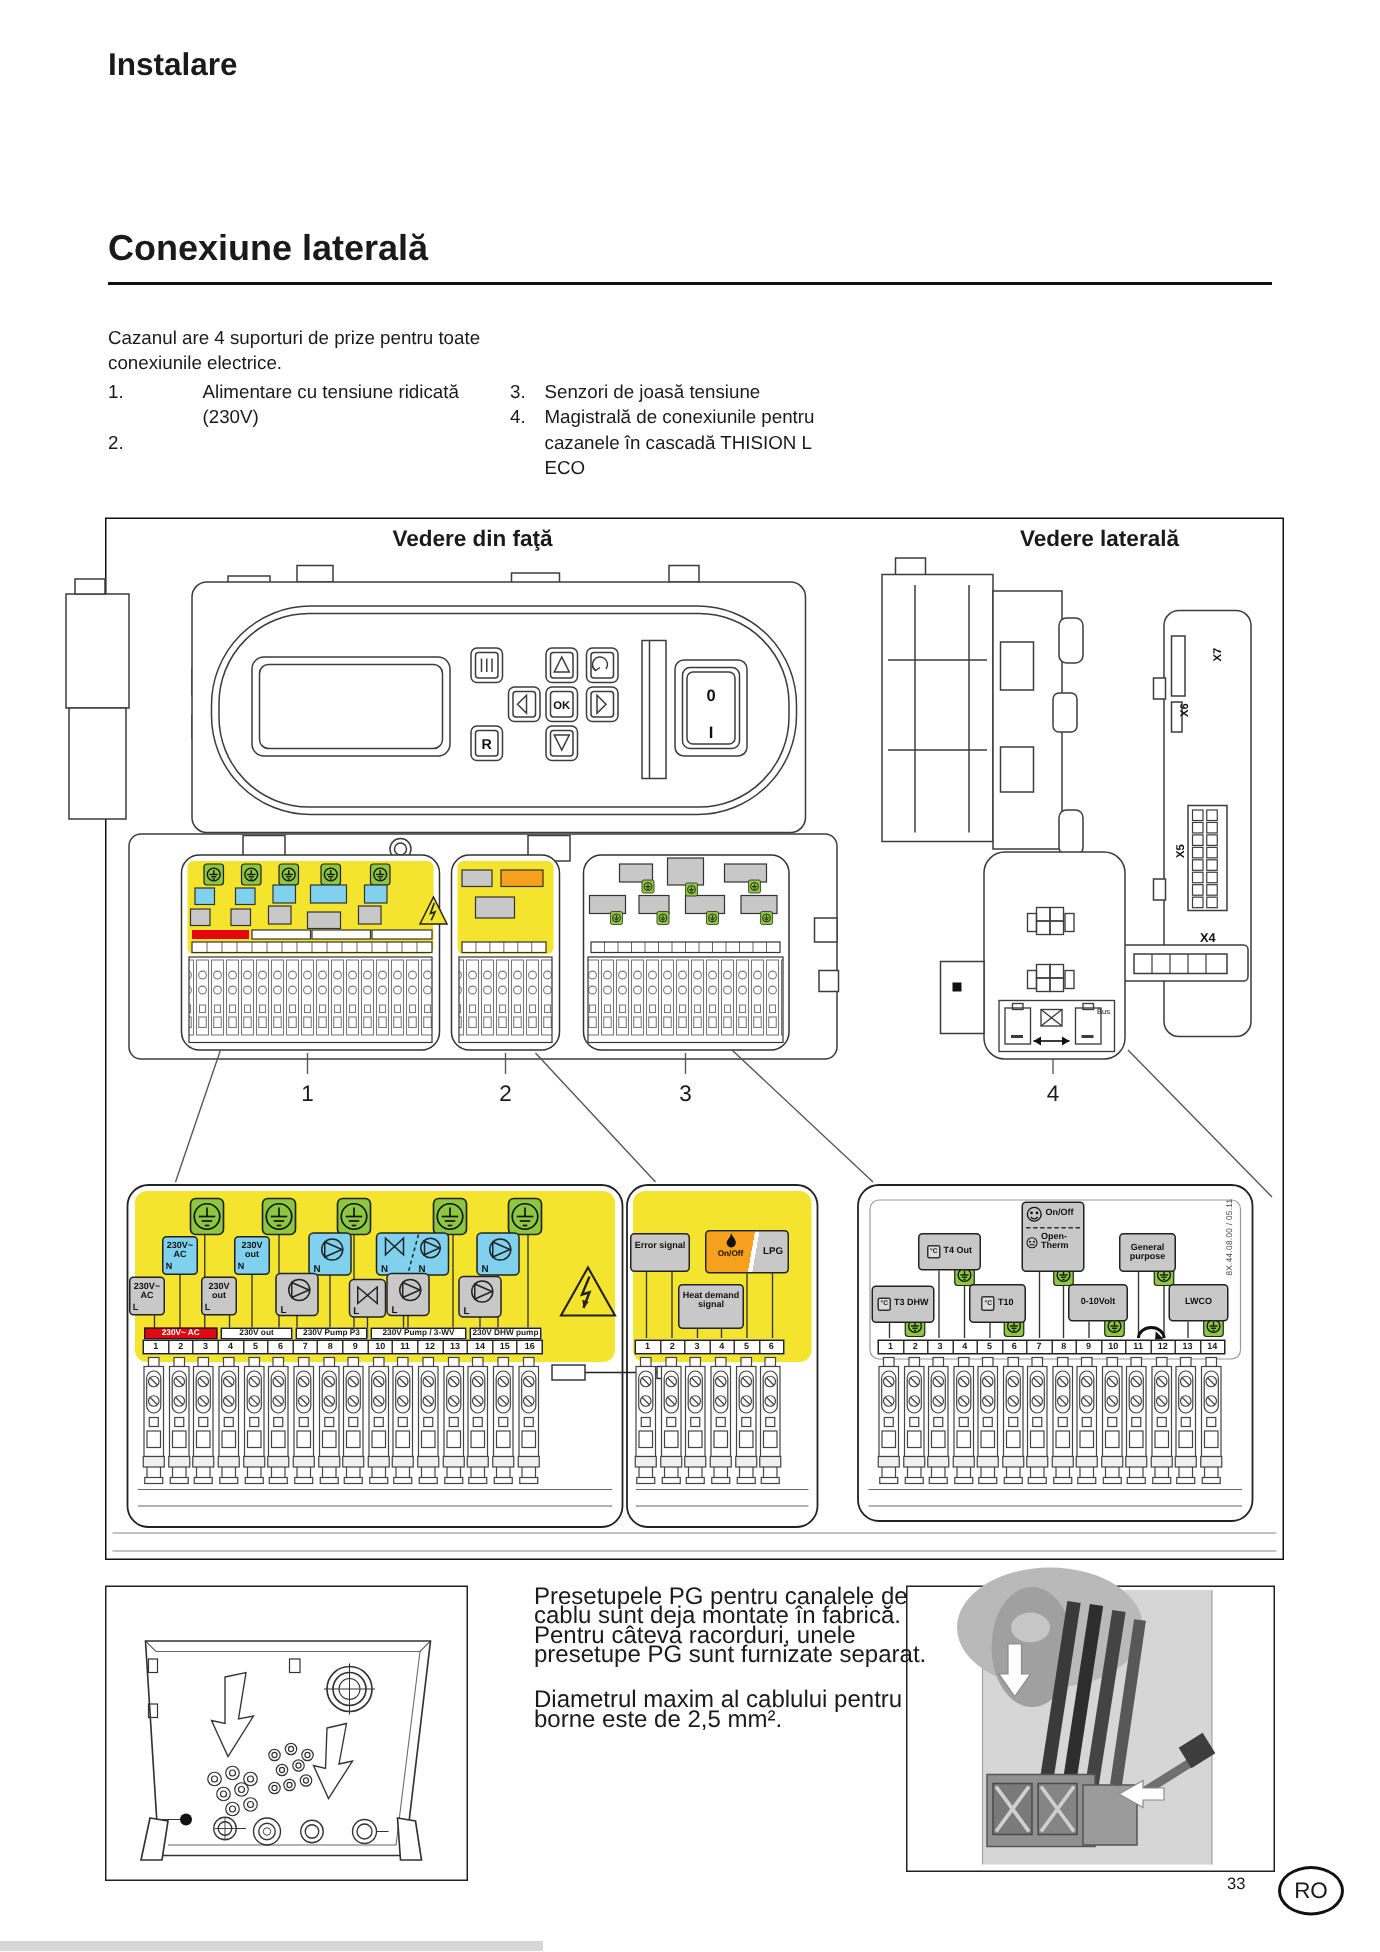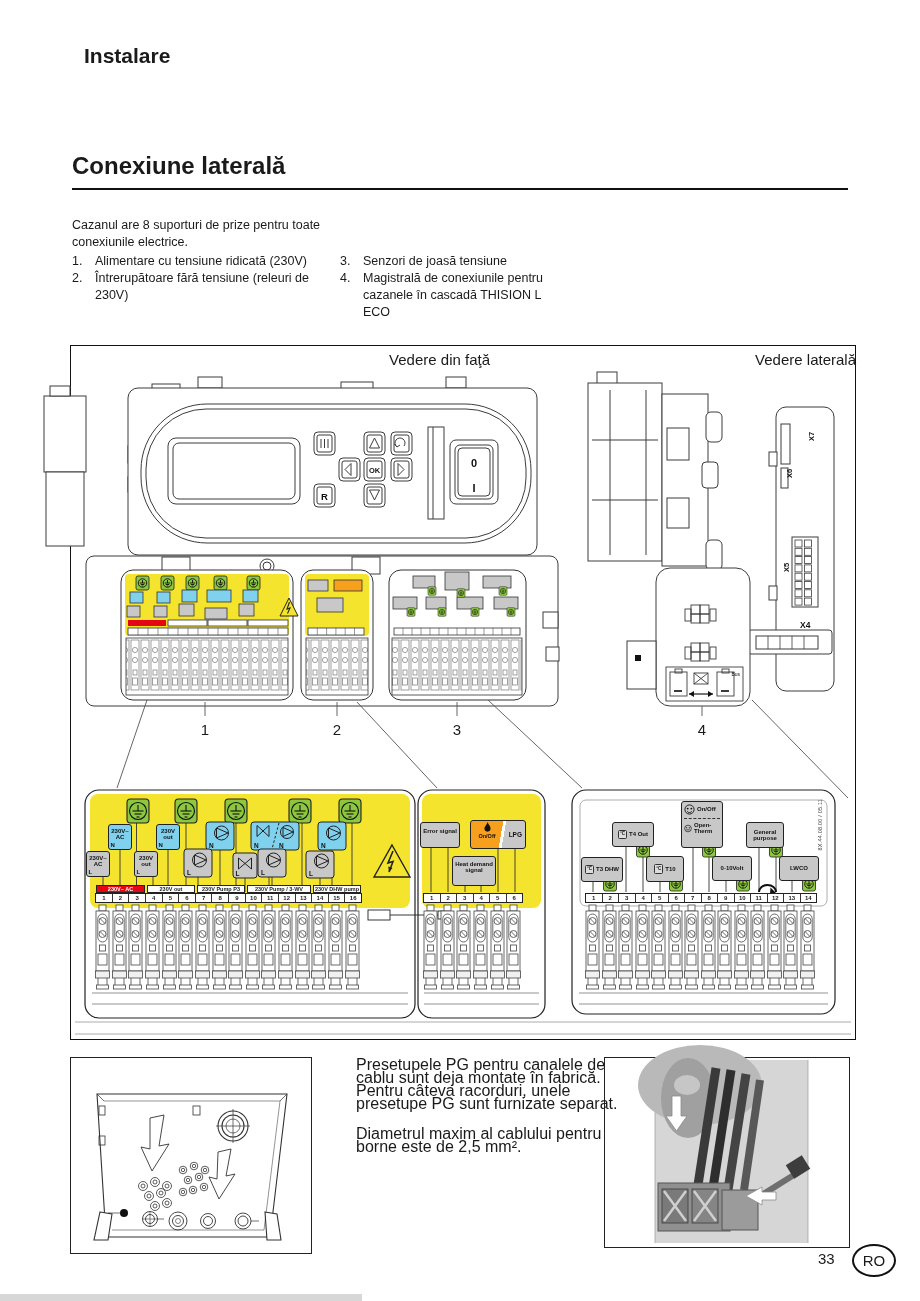--- a/index.html
+++ b/index.html
@@ -1,31 +1,31 @@
 <!DOCTYPE html>
 <html><head>
 <meta charset="utf-8">
 <style>
   html,body{margin:0;padding:0;background:#fff;}
   .page{position:relative;width:920px;height:1301px;background:#fff;overflow:hidden;
         font-family:"Liberation Sans",sans-serif;color:#1a1a1a;}
-  h1.title{position:absolute;left:72px;top:32px;margin:12px;font-size:21px;font-weight:bold;}
+  h1.title{position:absolute;left:72px;top:32px;margin:0;font-size:21px;font-weight:bold;}
   h2.section{position:absolute;left:72px;top:152px;margin:0;font-size:24px;font-weight:bold;}
   .rule{position:absolute;left:72px;top:188px;width:776px;height:2px;background:#111;}
   .intro{position:absolute;left:72px;top:204px;width:250px;font-size:12.5px;line-height:17px;}
   .numlist{position:absolute;top:253px;font-size:12.5px;line-height:17px;}
   .numlist .li{display:flex;margin:0 0 0 0;}
   .numlist .n{width:23px;flex:none;}
   .col-a{left:72px;width:262px;}
   .col-b{left:340px;width:240px;}
   .col-b .t{width:205px;}
-  .col-a .t{width:235px;}
+  .col-a .t{width:235px;margin-left:40px;}
 
   .dbox{position:absolute;left:70px;top:345px;width:784px;height:693px;border:1.6px solid #111;background:#fff;z-index:1;}
-  .view-label{position:absolute;font-size:15px;text-align:right;z-index:3;}
+  .view-label{position:absolute;font-size:15px;text-align:center;z-index:3;font-weight:bold;}
   .overlay-svg{position:absolute;left:0;top:0;width:920px;height:1301px;z-index:2;pointer-events:none;}
   svg text{font-family:"Liberation Sans",sans-serif;}
 
   .callout{position:absolute;width:16px;text-align:center;font-size:15px;z-index:3;}
 
   .chip{position:absolute;border:1px solid #222;border-radius:3px;font-size:6px;font-weight:bold;
         text-align:center;line-height:1.08;z-index:3;box-sizing:border-box;padding-top:3px;color:#111;}
   .chip .corner{position:absolute;left:1.5px;bottom:0.5px;font-size:6px;}
   .chip.blue{background:#7FD1EE;}
   .chip.gray{background:#C8C8C8;}
@@ -46,45 +46,44 @@
   .tcell{flex:1;border-right:0.7px solid #333;font-size:6px;font-weight:bold;text-align:center;line-height:8.5px;}
   .tcell:last-child{border-right:none;}
 
   .doc-code{position:absolute;left:817px;top:799px;font-size:5.5px;color:#444;
             writing-mode:vertical-rl;transform:rotate(180deg);z-index:3;letter-spacing:0.2px;}
 
   .img-box{position:absolute;border:1.6px solid #222;background:#fff;z-index:1;}
   .bottom-text{position:absolute;left:356px;top:1058px;width:264px;font-size:16px;line-height:13px;z-index:3;}
   .bottom-text p{margin:0 0 17px 0;}
   .footer{position:absolute;left:0;top:1244px;width:900px;z-index:3;}
-  .pagenum{position:absolute;left:818px;top:6px;font-size:15px;}
+  .pagenum{position:absolute;left:818px;top:6px;font-size:11px;}
   .ro-badge{position:absolute;left:852px;top:0;width:40px;height:29px;border:2.2px solid #111;border-radius:50%;
             text-align:center;line-height:29px;font-size:15px;font-weight:normal;}
   .scan-bar{position:absolute;left:0;top:1294px;width:362px;height:7px;background:#d7d7d7;z-index:0;}
 </style>
 </head>
 <body>
 
 <div class="page">
 
   <div class="scan-bar"></div>
 
   <h1 class="title">Instalare</h1>
   <h2 class="section">Conexiune laterală</h2>
   <div class="rule"></div>
-  <p class="intro">Cazanul are 8 suporturi de prize pentru toate conexiunile electrice.</p>
+  <p class="intro">Cazanul are 4 suporturi de prize pentru toate conexiunile electrice.</p>
 
   <div class="numlist col-a">
     <div class="li">
       <span class="n">1.</span>
       <span class="t">Alimentare cu tensiune ridicată (230V)</span>
     </div>
     <div class="li">
       <span class="n">2.</span>
-      <span class="t">Întrerupătoare fără tensiune (releuri de 230V)</span>
     </div>
   </div>
   <div class="numlist col-b">
     <div class="li">
       <span class="n">3.</span>
       <span class="t">Senzori de joasă tensiune</span>
     </div>
     <div class="li">
       <span class="n">4.</span>
       <span class="t">Magistrală de conexiunile pentru cazanele în cascadă THISION L ECO</span>

